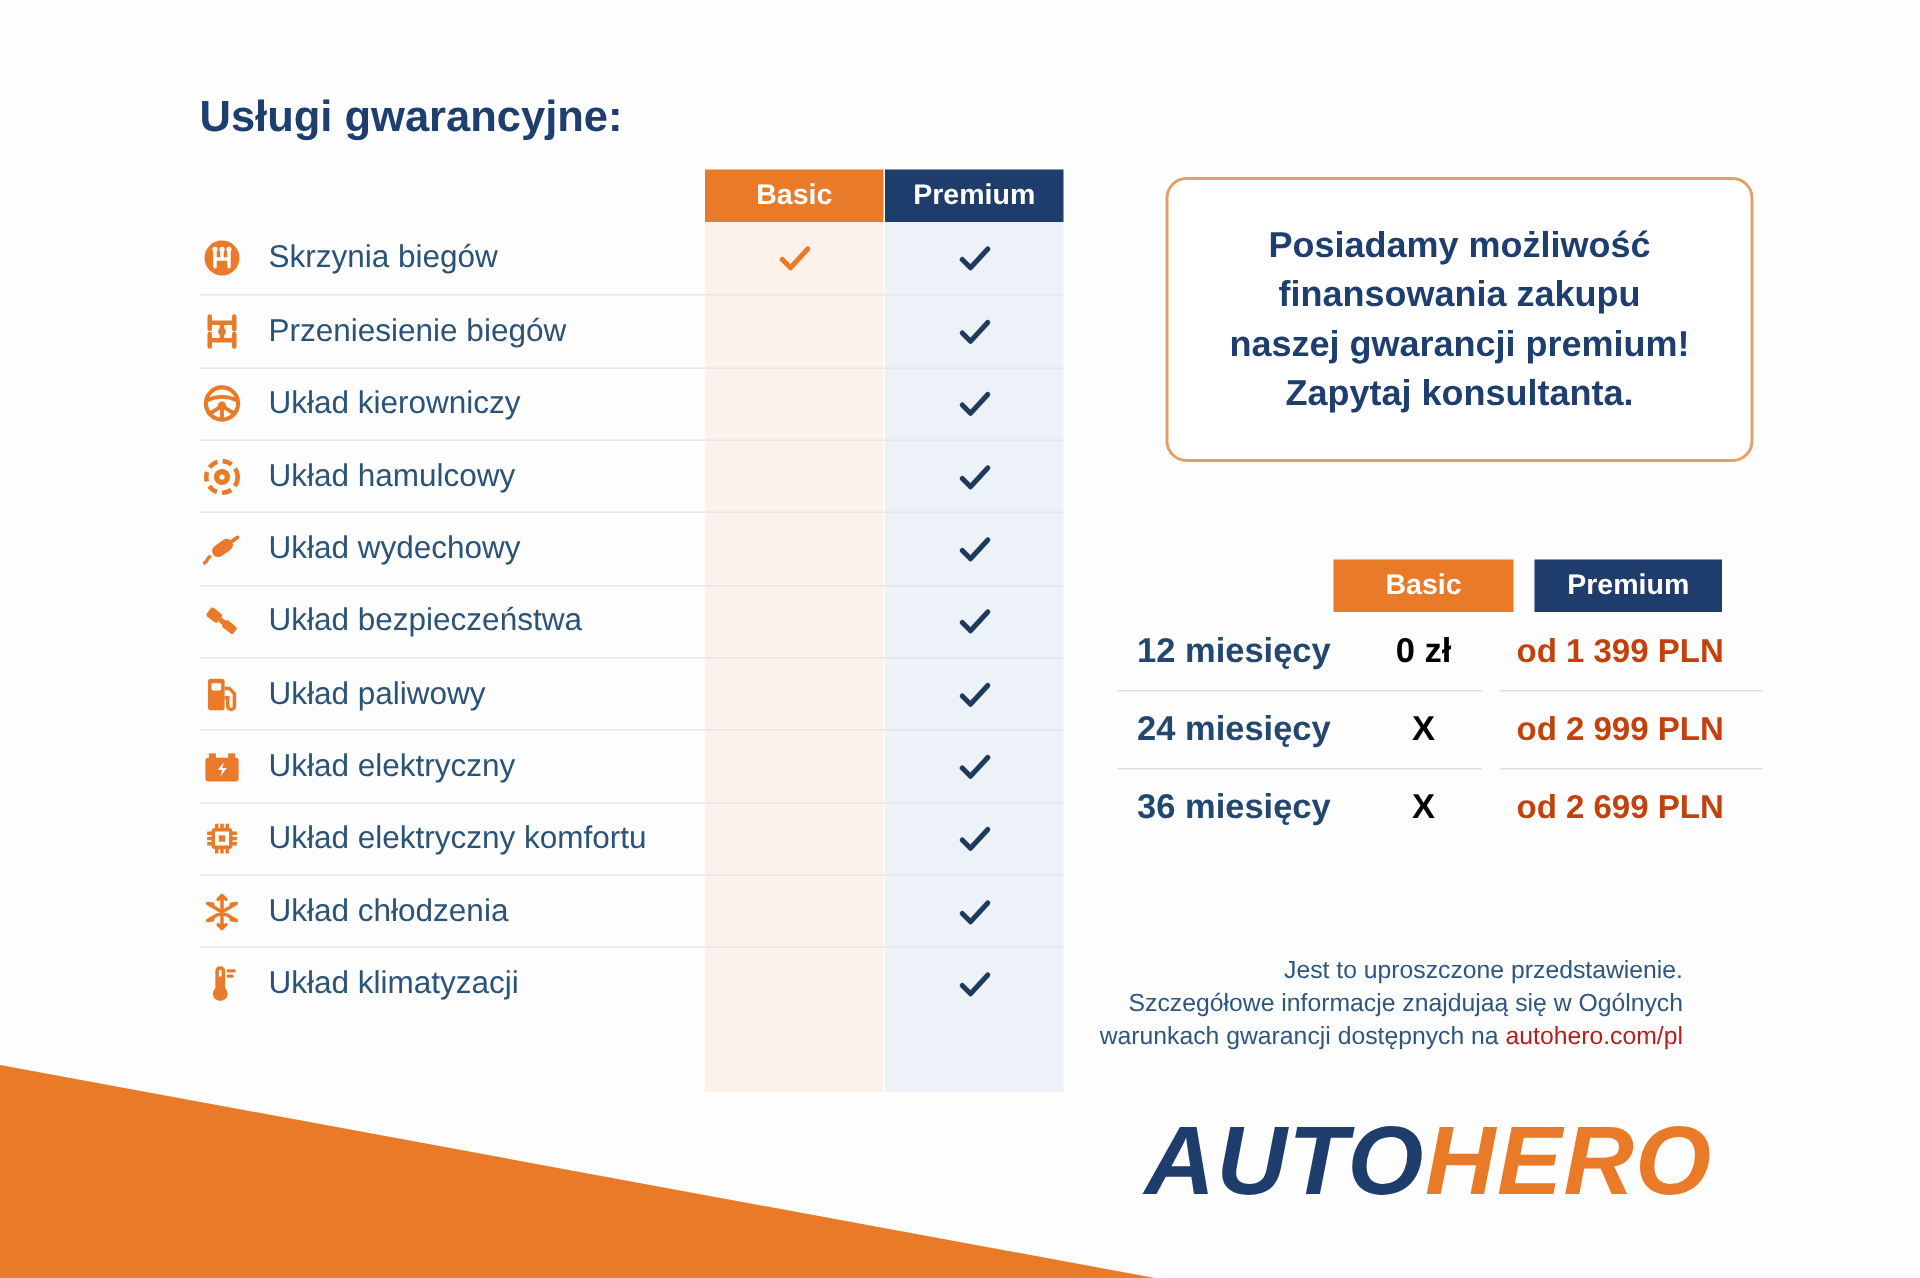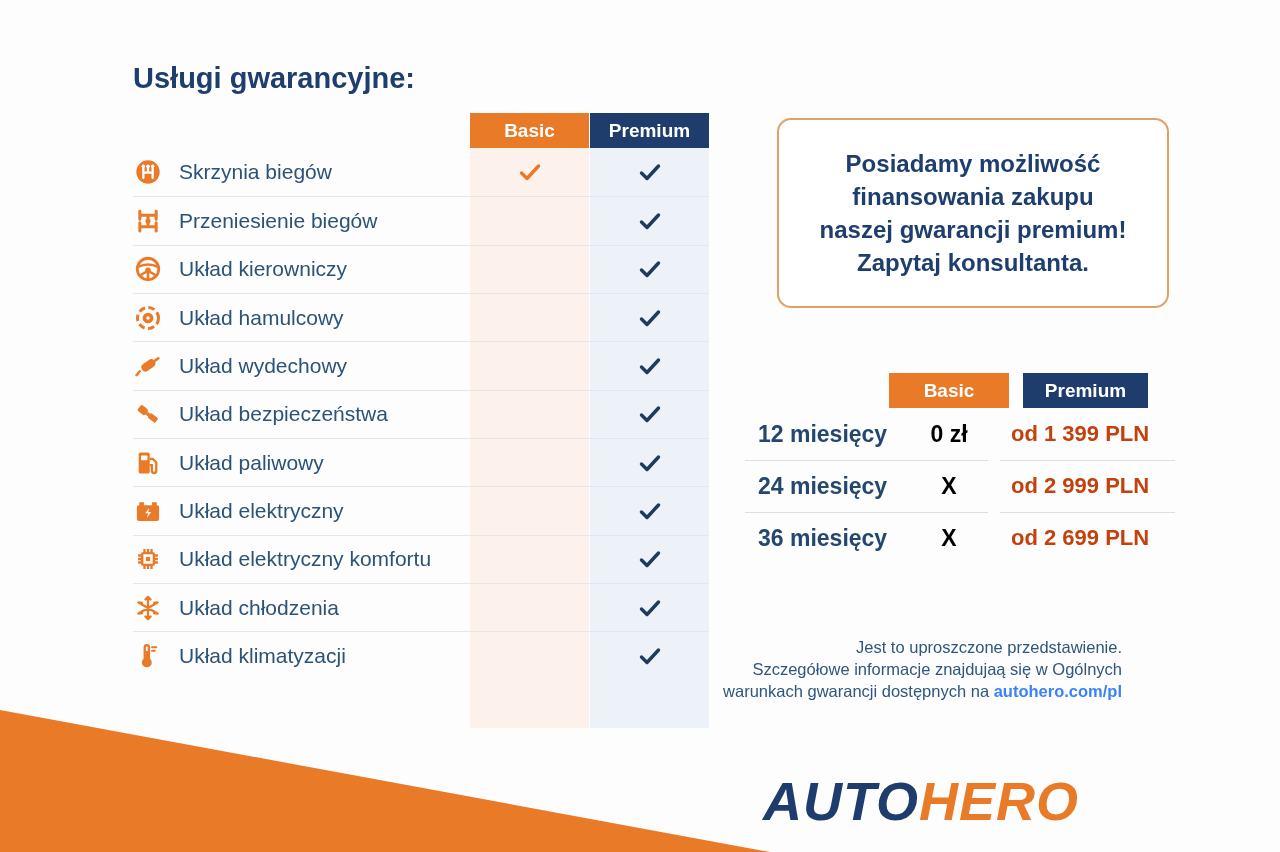--- a/index.html
+++ b/index.html
@@ -51,24 +51,24 @@
   .price-row + .price-row::after  { content:""; position:absolute; left:255px; top:0; width:175px; border-top:1px solid #DEDEE0; }
   .price-period  { position:absolute; left:13px;  top:50%; transform:translateY(-50%); font-size:23px; font-weight:700; color:#24476F; }
   .price-basic   { position:absolute; left:144px; width:120px; top:50%; transform:translateY(-50%);
                    text-align:center; font-size:23px; font-weight:700; color:#000000; }
   .price-premium { position:absolute; left:266px; width:160px; top:50%; transform:translateY(-50%);
                    text-align:left; font-size:22px; font-weight:700; color:#c2410c; }
 
   
   .note { position:absolute; right:158px; top:620px; text-align:right; font-size:16.5px;
           color:#2E567E; line-height:22px;margin-top:16px; }
-  .note strong { font-weight:700; color:#3b82f6; }
-
-  
-  .logo { position:absolute; left:763px; top:770px; font-size:54px; font-weight:700; font-style:italic;
+  .note strong { font-weight:400; color:#b91c1c; }
+
+  
+  .logo { position:absolute; left:763px; top:736px; font-size:65px; font-weight:700; font-style:italic;
           letter-spacing:1px; white-space:nowrap; }
   .logo-auto { color:#1F3D6C; }
   .logo-hero { color:#E87A28; }
 </style>
 </head>
 <body>
 
 <div class="canvas">
 
   <div class="wedge"></div>

